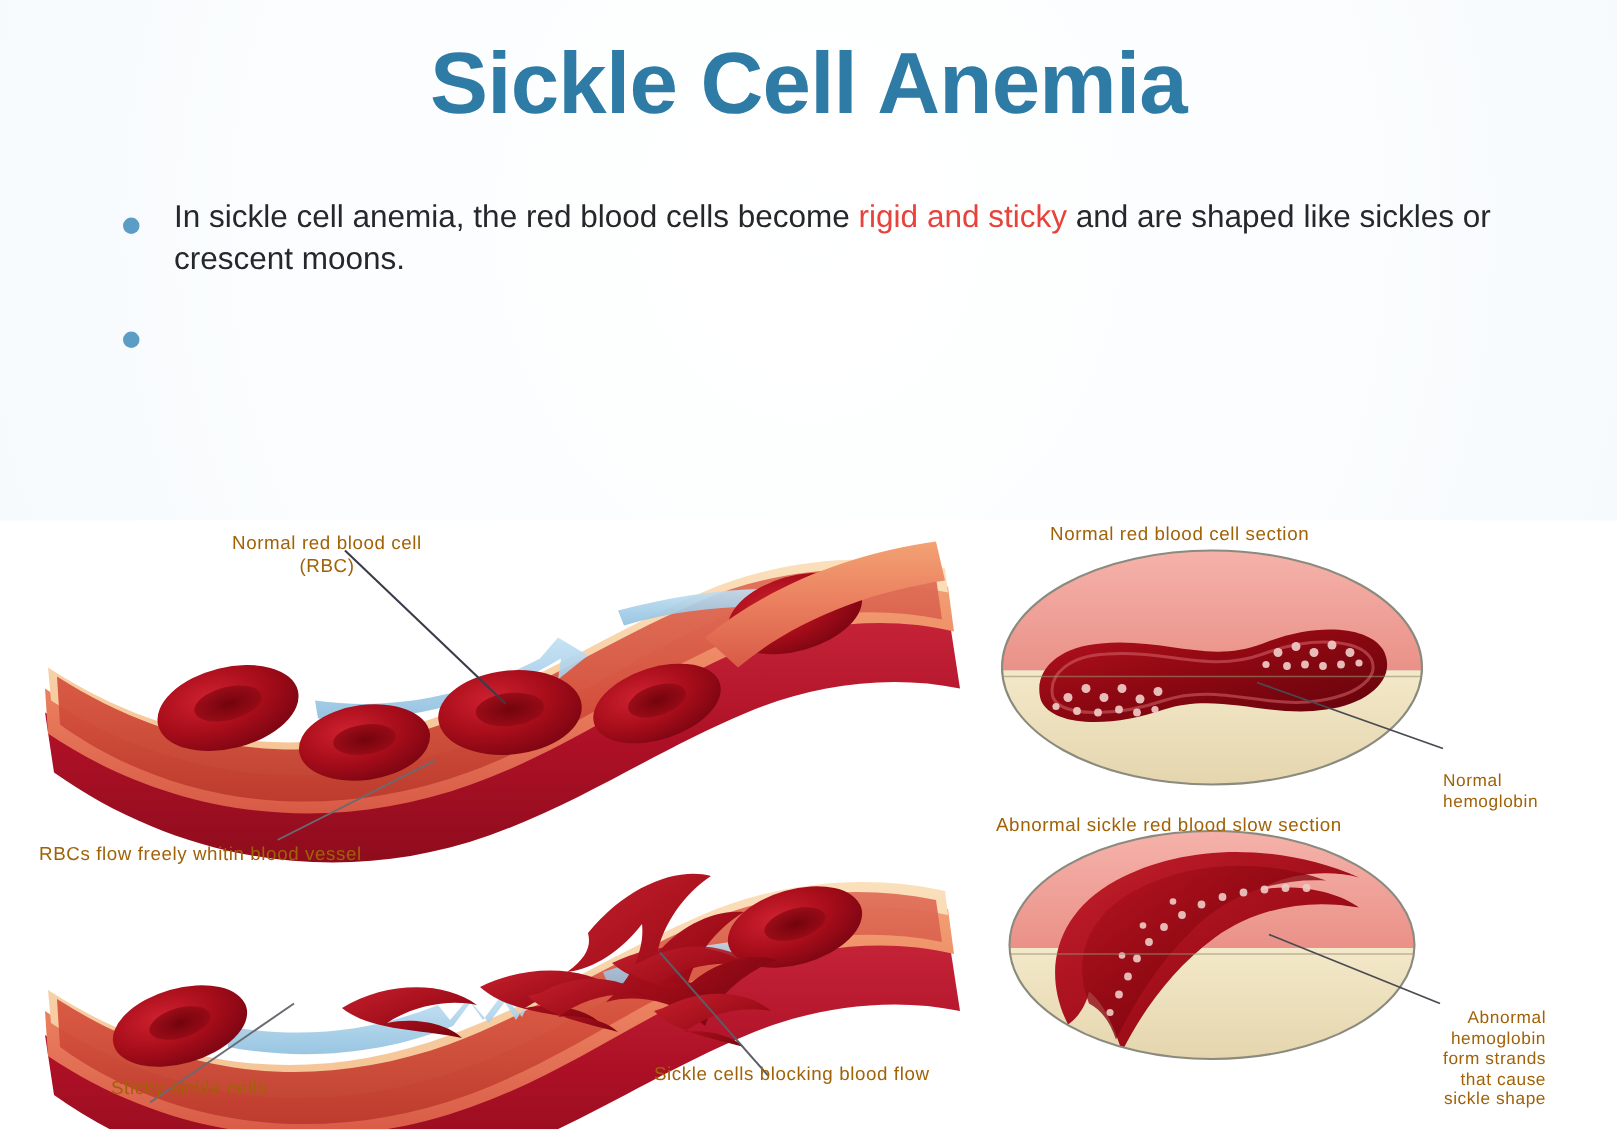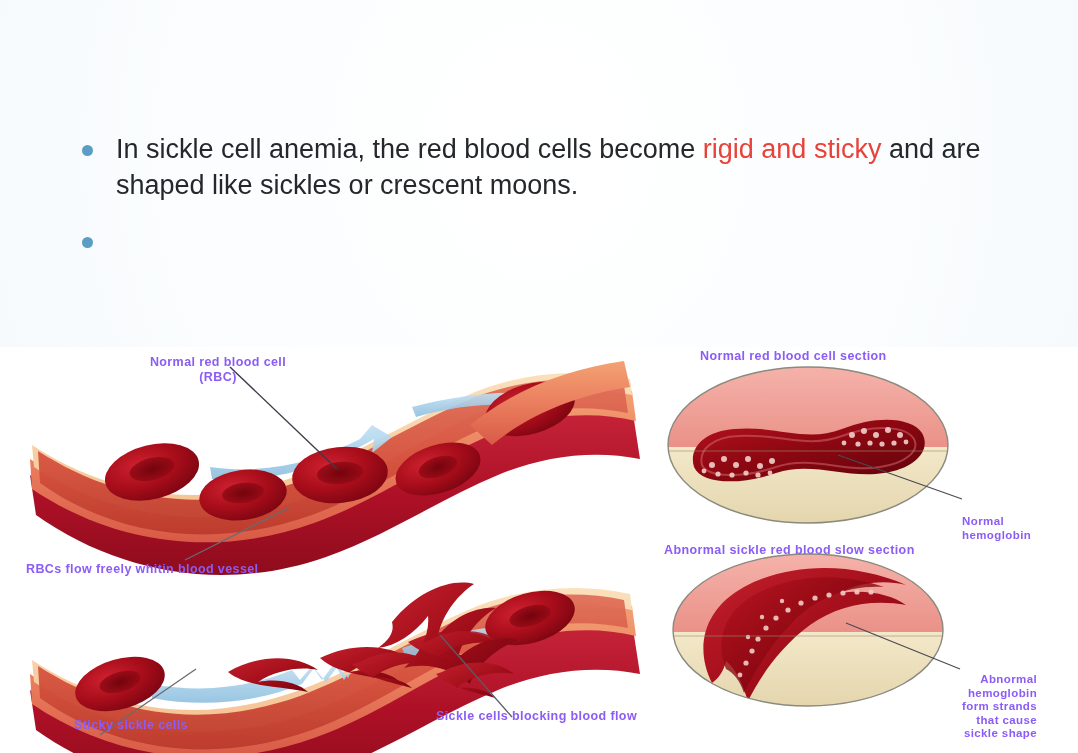--- a/index.html
+++ b/index.html
@@ -39,21 +39,21 @@
     position: absolute;
     top: 131px;
     left: 68px;
     width: 960px;
   }
 
   .bullet {
     position: relative;
     padding-left: 48px;
     margin-bottom: 20px;
-    font-size: 27px;
+    font-size: 21px;
     line-height: 1.34;
     color: #25282b;
   }
 
   .bullet-dot {
     position: absolute;
     left: 14px;
     top: 14px;
     width: 11px;
     height: 11px;
@@ -72,35 +72,36 @@
     height: 406px;
     background: #ffffff;
     overflow: hidden;
   }
 
   #figure svg { display: block; }
 
   .fig-label {
     position: absolute;
     font-family: "Liberation Sans", sans-serif;
-    font-weight: bold;
+    font-weight: normal;
     font-size: 12.5px;
     letter-spacing: 0.4px;
-    color: #8b5cf6;
+    color: #a16207;
     line-height: 1.18;
     white-space: pre-line;
   }
   .fig-label.small { font-size: 11.5px; }
   .fig-label.center { text-align: center; }
 </style>
 </head>
 <body>
 
 <div id="slide">
 
+  <div id="title">Sickle Cell Anemia</div>
 
   <div id="bullets">
 
     <div class="bullet">
       <span class="bullet-dot"></span>
       <span>
         <span>In sickle cell anemia, the red blood cells become </span><span class="hl">rigid and sticky</span><span> and are shaped like sickles or crescent moons.</span>
       </span>
     </div>
 

